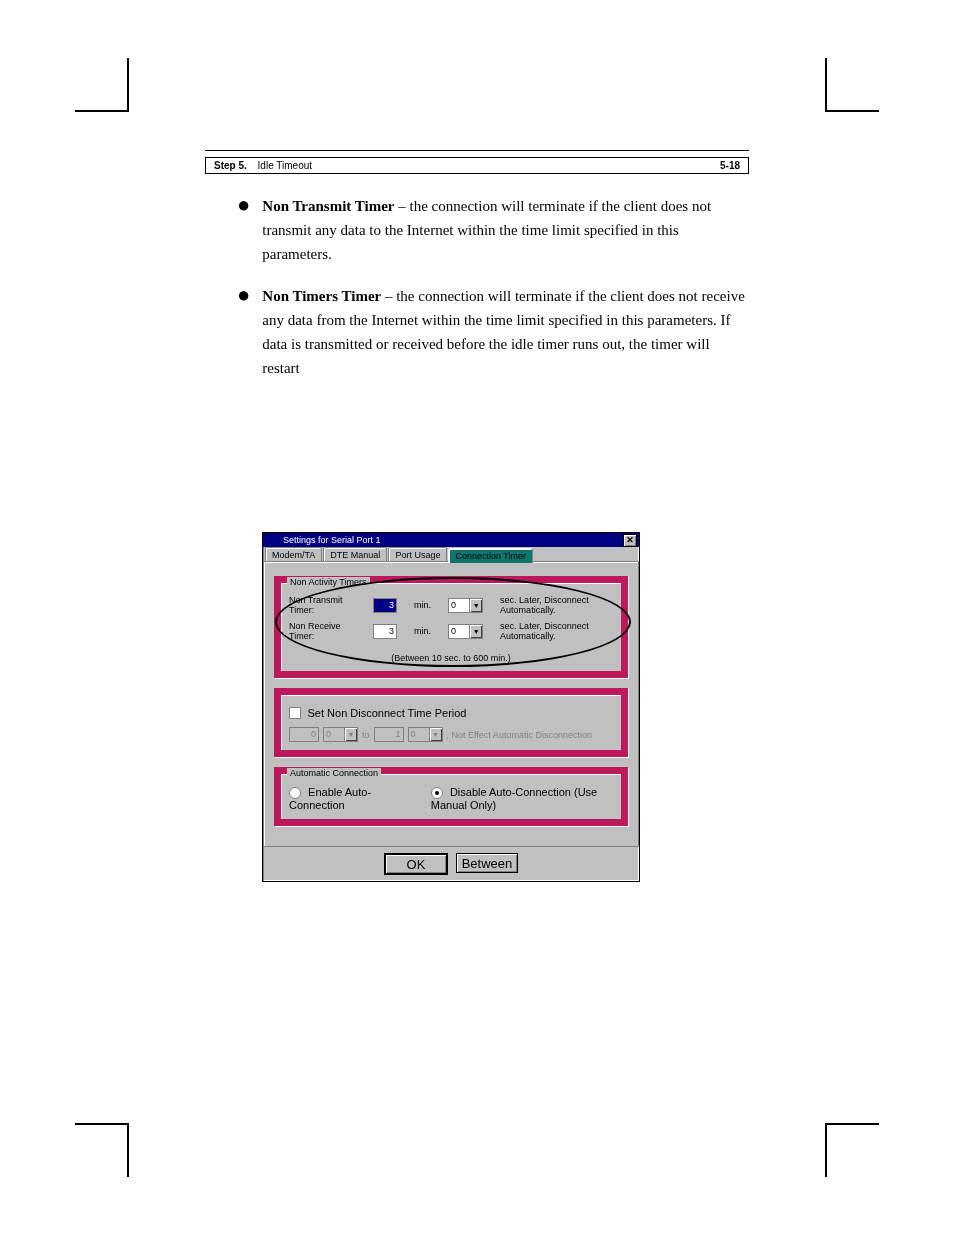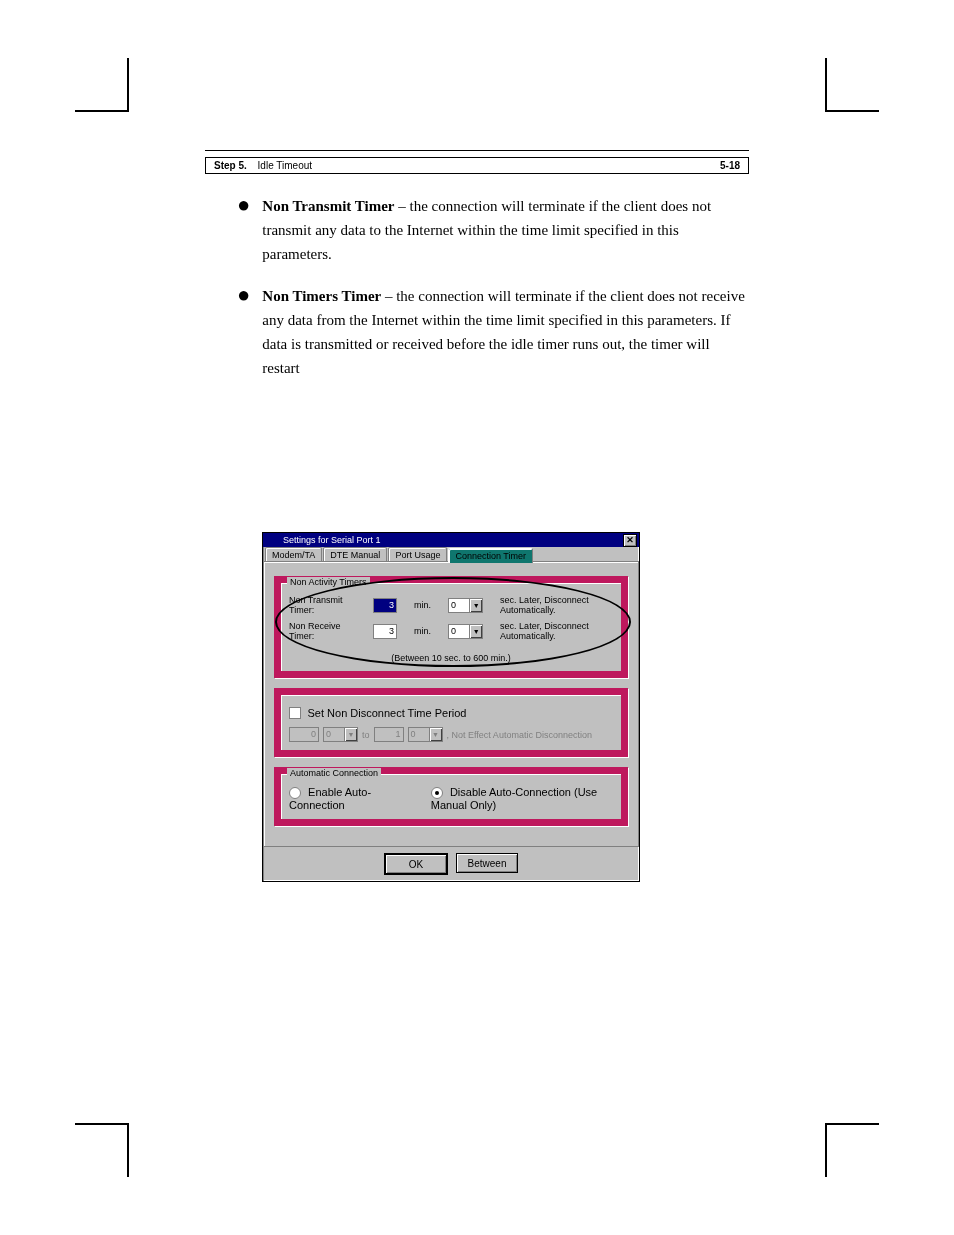--- a/index.html
+++ b/index.html
@@ -259,21 +259,21 @@
     justify-content: center;
     gap: 8px;
     padding: 6px 0 6px 0;
   }
   .win-btn {
     min-width: 60px;
     height: 18px;
     background: #c0c0c0;
     border: 1px solid #000;
     box-shadow: inset 1px 1px 0 #fff, inset -1px -1px 0 #808080;
-    font-size: 10px;
+    font-size: 13px;
     display: flex;
     align-items: center;
     justify-content: center;
     cursor: pointer;
   }
   .win-btn.default { border-width: 2px; }
 
   
   .ann-ellipse {
     position: absolute;

